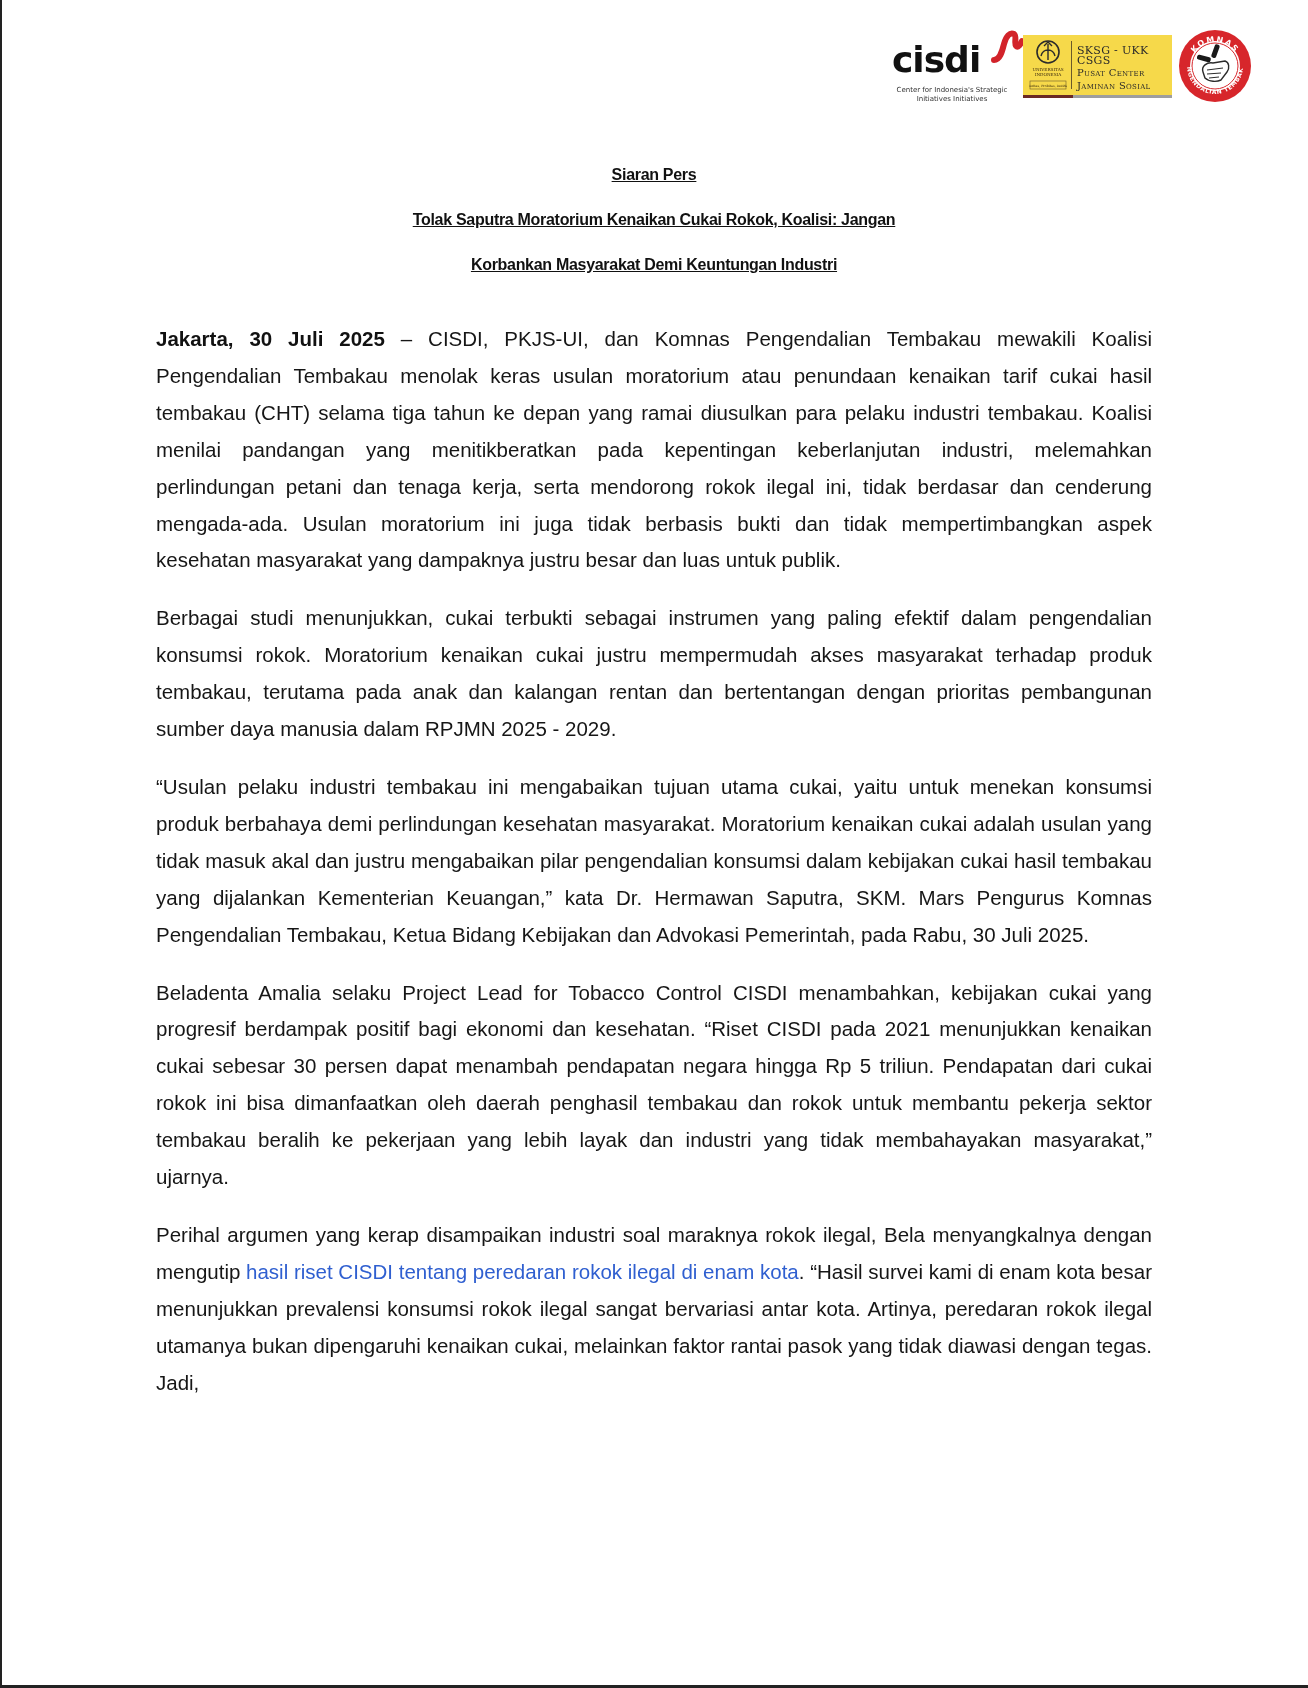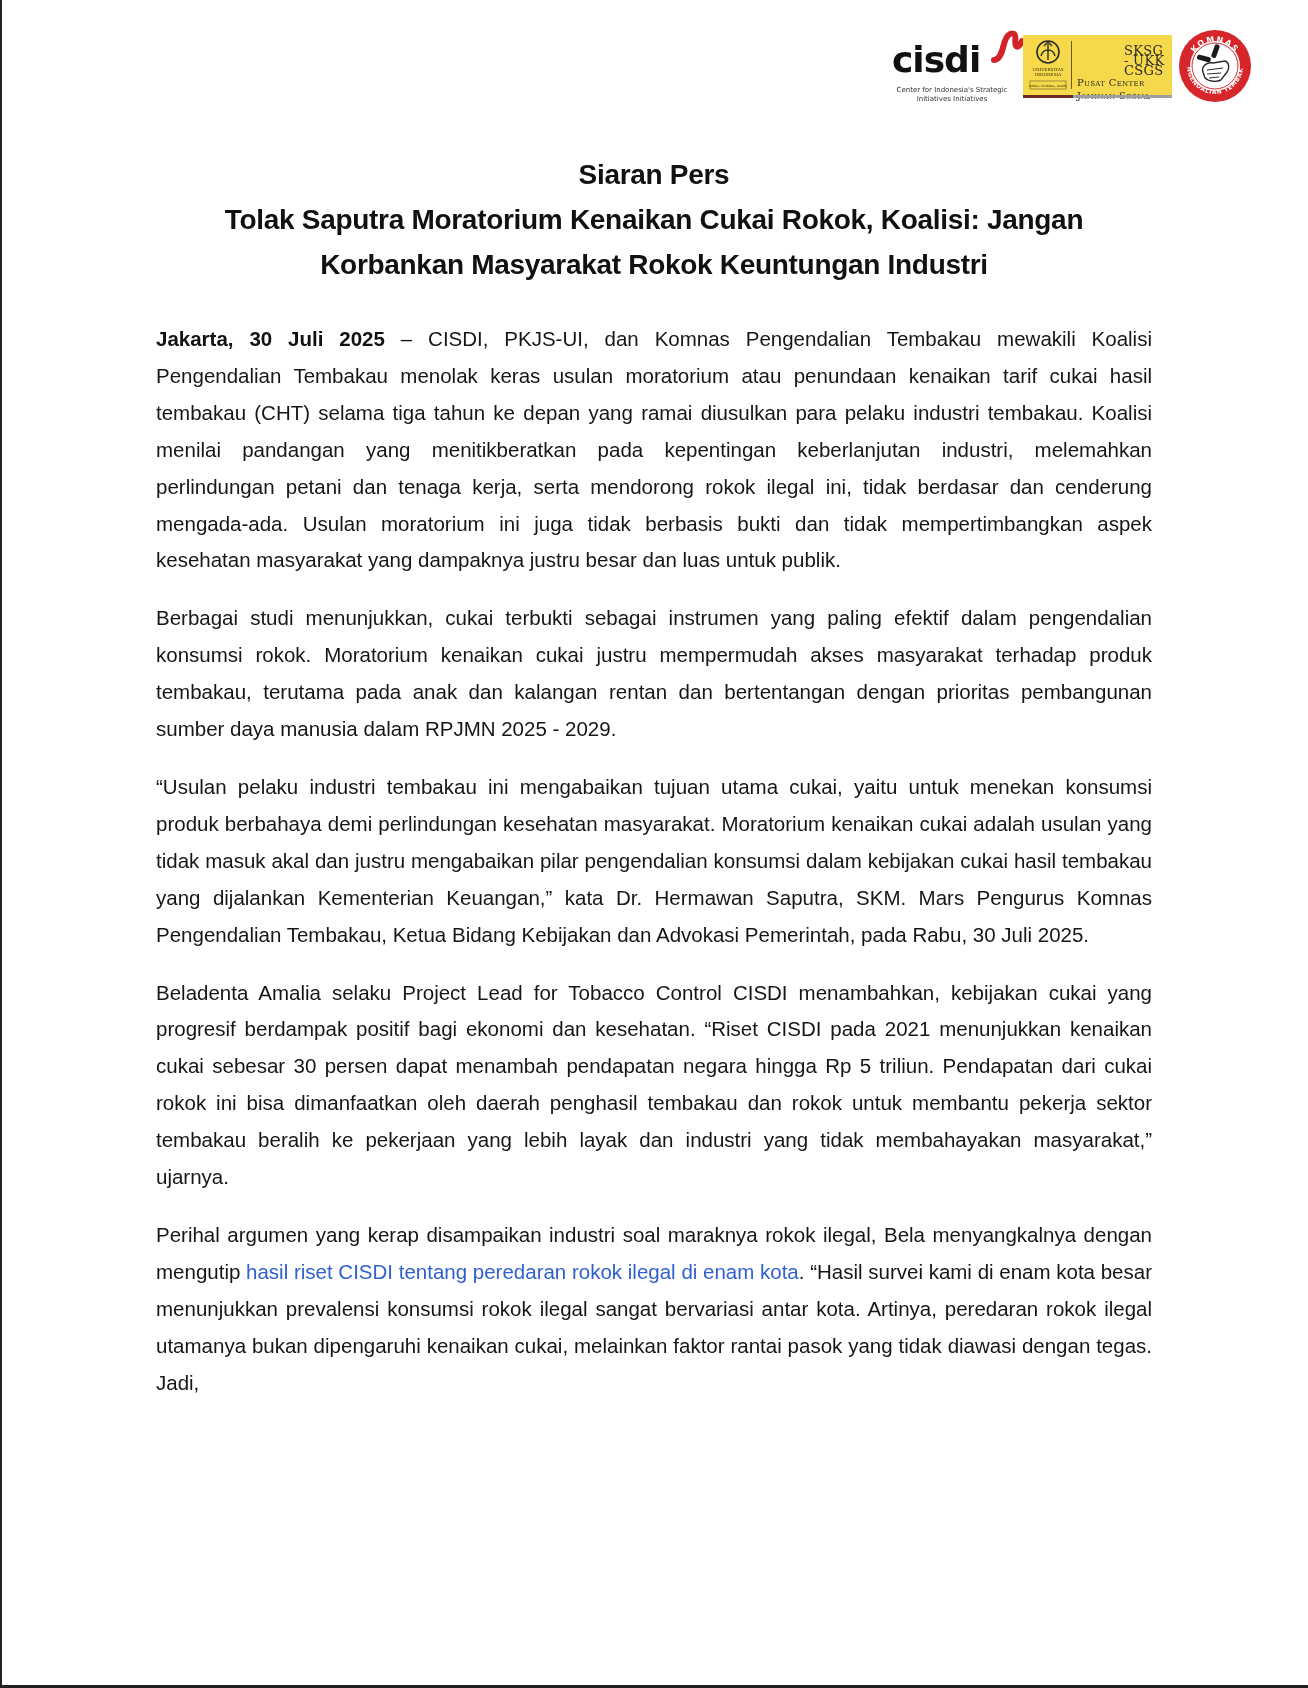--- a/index.html
+++ b/index.html
@@ -40,32 +40,32 @@
       background: #f6d94a;
     }
     .pkjs-bar-left { position: absolute; left: 0; bottom: -3px; width: 50px; height: 3px; background: #6b2a25; }
     .pkjs-bar-right { position: absolute; left: 50px; bottom: -3px; width: 99px; height: 3px; background: #9e9e9e; }
     .pkjs-emblem { position: absolute; left: 6px; top: 3px; width: 38px; height: 54px; }
     .pkjs-divider { position: absolute; left: 48px; top: 6px; width: 1px; height: 48px; background: #6b5a2a; }
     .pkjs-text {
       position: absolute; left: 54px; top: 11px;
       font-family: "DejaVu Serif", serif; color: #2a2a2a;
     }
-    .pkjs-small { font-size: 13px; line-height: 10px; letter-spacing: 0.3px; margin-left: 47px; }
+    .pkjs-small { font-size: 11px; line-height: 10px; letter-spacing: 0.3px; }
     .pkjs-big { font-size: 10px; line-height: 13px; font-variant: small-caps; letter-spacing: 0.3px; }
 
     .komnas-logo { position: absolute; left: 297px; top: 0; width: 76px; height: 76px; }
 
     
     .title-block {
       position: absolute; left: 156px; top: 152px; width: 996px;
       text-align: center; font-weight: bold; color: #111111;
       font-family: "Liberation Sans", sans-serif;
     }
-    .title-line { font-size: 28px; line-height: 45px; letter-spacing: -0.3px; }
+    .title-line { font-size: 16px; line-height: 45px; letter-spacing: -0.3px; text-decoration: underline; }
 
     
     .body-text {
       position: absolute; left: 156px; top: 320px; width: 996px;
       font-family: "Liberation Sans", sans-serif;
       font-size: 20.5px; line-height: 36.9px; color: #161616;
     }
     .para { margin: 1px 0 21px 0; text-align: justify; }
     .para strong { font-weight: bold; color: #111111; }
     .link { color: #2f5fd0; text-decoration: none; cursor: pointer; }
@@ -125,21 +125,21 @@
     <path d="M26 44 C24 38 30 34 36 35 L48 33 C52 34 53 40 50 44 L44 52 C40 54 32 54 28 50 Z" fill="#ffffff" stroke="#2b2b2b" stroke-width="1.4"></path>
     <path d="M30 42 L46 40 M30 46 L44 45 M32 50 L42 49" stroke="#2b2b2b" stroke-width="1"></path>
     <rect x="20" y="28" width="14" height="5" rx="2" transform="rotate(15 27 30)" fill="#1a1a1a"></rect>
     <rect x="36" y="16" width="5" height="14" rx="2" transform="rotate(20 38 23)" fill="#1a1a1a"></rect>
   </svg>
 </div>
 
 <div class="title-block">
   <div class="title-line">Siaran Pers</div>
   <div class="title-line">Tolak Saputra Moratorium Kenaikan Cukai Rokok, Koalisi: Jangan</div>
-  <div class="title-line">Korbankan Masyarakat Rokok Keuntungan Industri</div>
+  <div class="title-line">Korbankan Masyarakat Demi Keuntungan Industri</div>
 </div>
 
 <div class="body-text">
   <p class="para"><strong>Jakarta, 30 Juli 2025</strong><span> – CISDI, PKJS-UI, dan Komnas Pengendalian Tembakau mewakili Koalisi Pengendalian Tembakau menolak keras usulan moratorium atau penundaan kenaikan tarif cukai hasil tembakau (CHT) selama tiga tahun ke depan yang ramai diusulkan para pelaku industri tembakau. Koalisi menilai pandangan yang menitikberatkan pada kepentingan keberlanjutan industri, melemahkan perlindungan petani dan tenaga kerja, serta mendorong rokok ilegal ini, tidak berdasar dan cenderung mengada-ada. Usulan moratorium ini juga tidak berbasis bukti dan tidak mempertimbangkan aspek kesehatan masyarakat yang dampaknya justru besar dan luas untuk publik.</span></p>
   <p class="para">Berbagai studi menunjukkan, cukai terbukti sebagai instrumen yang paling efektif dalam pengendalian konsumsi rokok. Moratorium kenaikan cukai justru mempermudah akses masyarakat terhadap produk tembakau, terutama pada anak dan kalangan rentan dan bertentangan dengan prioritas pembangunan sumber daya manusia dalam RPJMN 2025 - 2029.</p>
   <p class="para">“Usulan pelaku industri tembakau ini mengabaikan tujuan utama cukai, yaitu untuk menekan konsumsi produk berbahaya demi perlindungan kesehatan masyarakat. Moratorium kenaikan cukai adalah usulan yang tidak masuk akal dan justru mengabaikan pilar pengendalian konsumsi dalam kebijakan cukai hasil tembakau yang dijalankan Kementerian Keuangan,” kata Dr. Hermawan Saputra, SKM. Mars Pengurus Komnas Pengendalian Tembakau, Ketua Bidang Kebijakan dan Advokasi Pemerintah, pada Rabu, 30 Juli 2025.</p>
   <p class="para">Beladenta Amalia selaku Project Lead for Tobacco Control CISDI menambahkan, kebijakan cukai yang progresif berdampak positif bagi ekonomi dan kesehatan. “Riset CISDI pada 2021 menunjukkan kenaikan cukai sebesar 30 persen dapat menambah pendapatan negara hingga Rp 5 triliun. Pendapatan dari cukai rokok ini bisa dimanfaatkan oleh daerah penghasil tembakau dan rokok untuk membantu pekerja sektor tembakau beralih ke pekerjaan yang lebih layak dan industri yang tidak membahayakan masyarakat,” ujarnya.</p>
   <p class="para"><span>Perihal argumen yang kerap disampaikan industri soal maraknya rokok ilegal, Bela menyangkalnya dengan mengutip </span><a class="link">hasil riset CISDI tentang peredaran rokok ilegal di enam kota</a><span>. “Hasil survei kami di enam kota besar menunjukkan prevalensi konsumsi rokok ilegal sangat bervariasi antar kota. Artinya, peredaran rokok ilegal utamanya bukan dipengaruhi kenaikan cukai, melainkan faktor rantai pasok yang tidak diawasi dengan tegas. Jadi,</span></p>
 </div>
 

